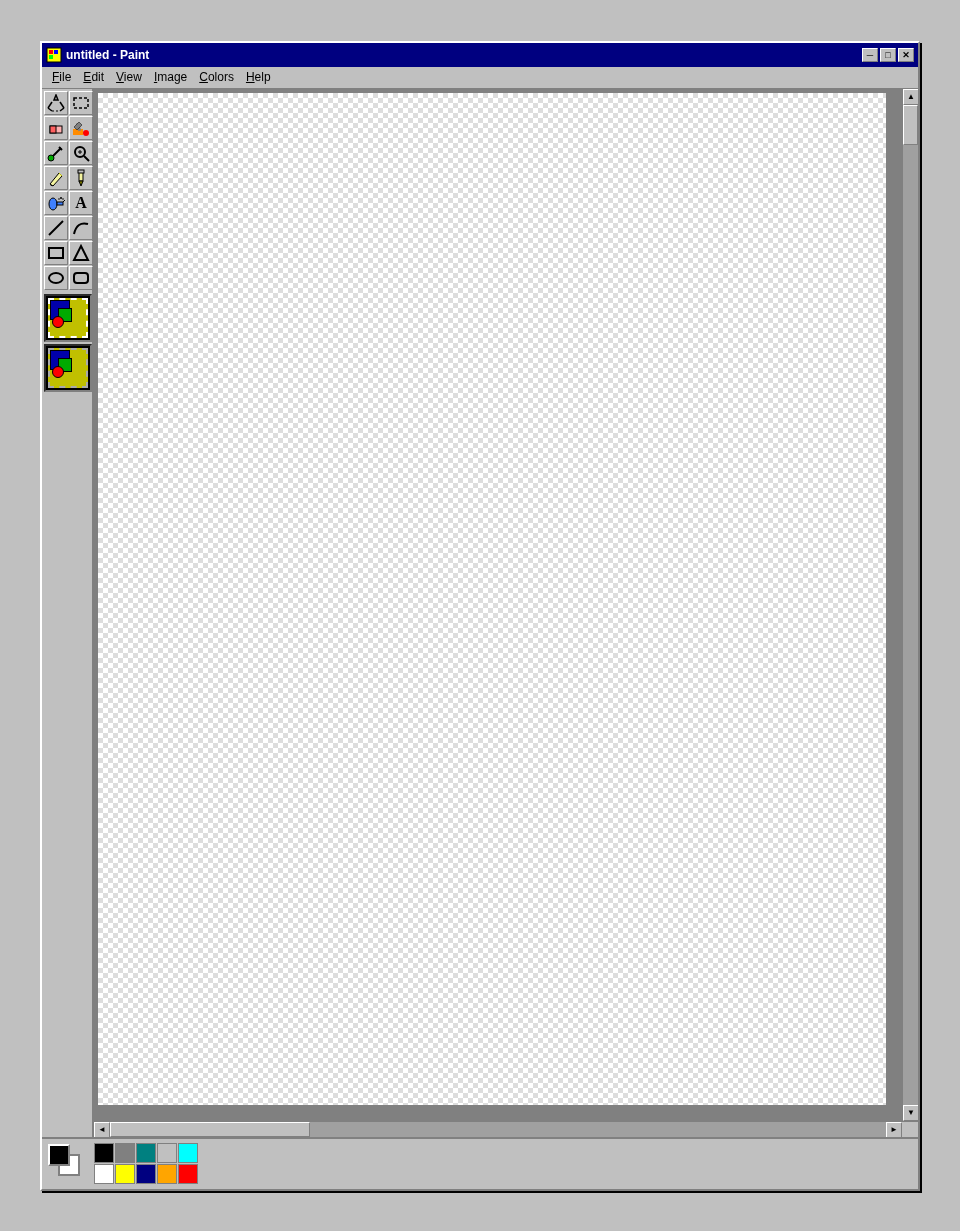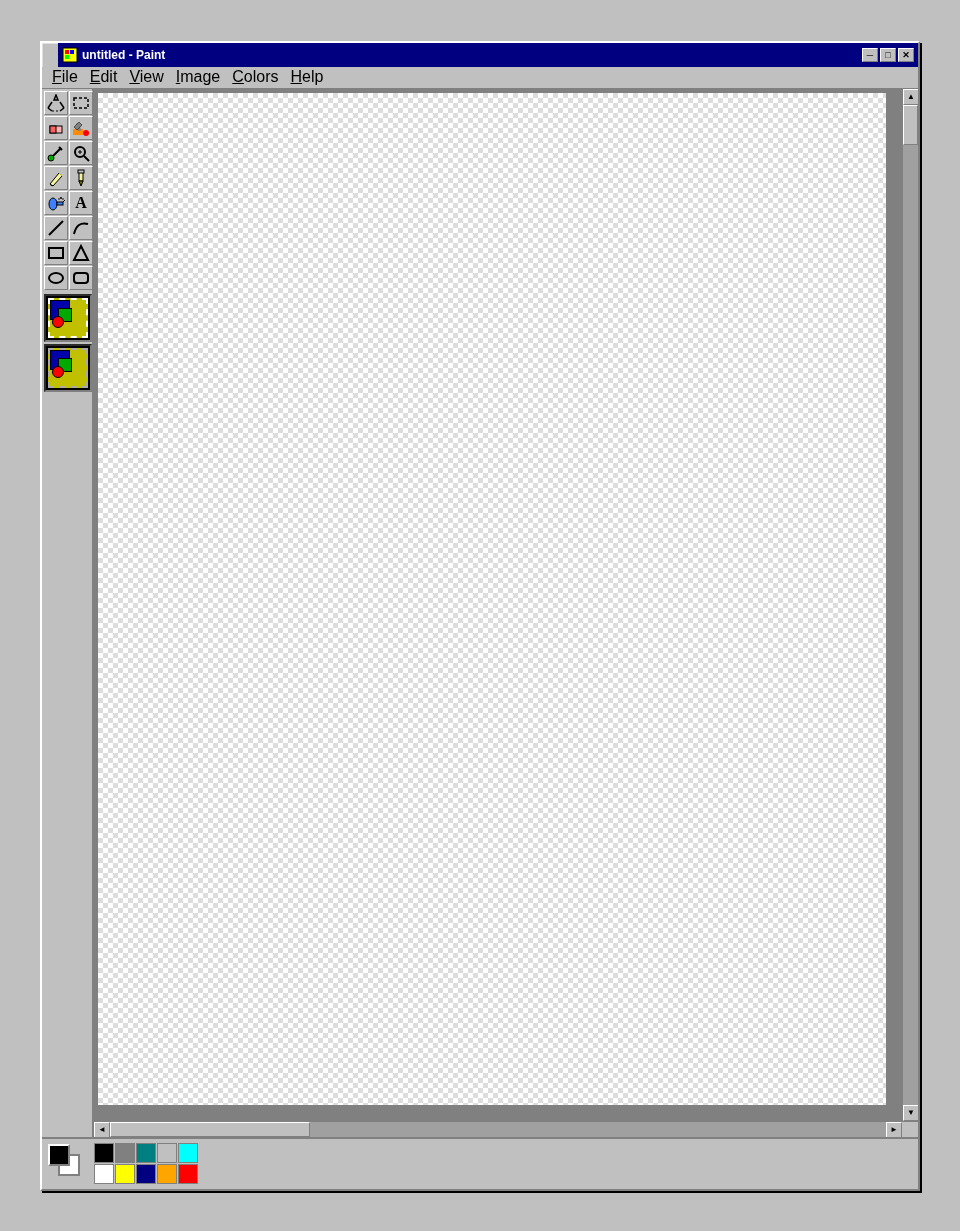--- a/index.html
+++ b/index.html
@@ -26,21 +26,20 @@
     }
     .title-bar {
       background: #000080;
       color: white;
       display: flex;
       align-items: center;
       justify-content: space-between;
       padding: 3px 4px;
       height: 24px;
       flex-shrink: 0;
-      margin-left: 16px;
     }
     .title-bar-left {
       display: flex;
       align-items: center;
       gap: 4px;
     }
     .title-icon {
       width: 16px;
       height: 16px;
       display: flex;
@@ -76,21 +75,21 @@
       display: flex;
       align-items: center;
       padding: 2px 4px;
       height: 22px;
       flex-shrink: 0;
       border-bottom: 1px solid #808080;
     }
     .menu-item {
       padding: 8px 6px;
       cursor: pointer;
-      font-size: 16px;
+      font-size: 12px;
       color: #000;
     }
     .menu-item .underline {
       text-decoration: underline;
     }
     .main-area {
       display: flex;
       flex: 1;
       overflow: hidden;
     }

